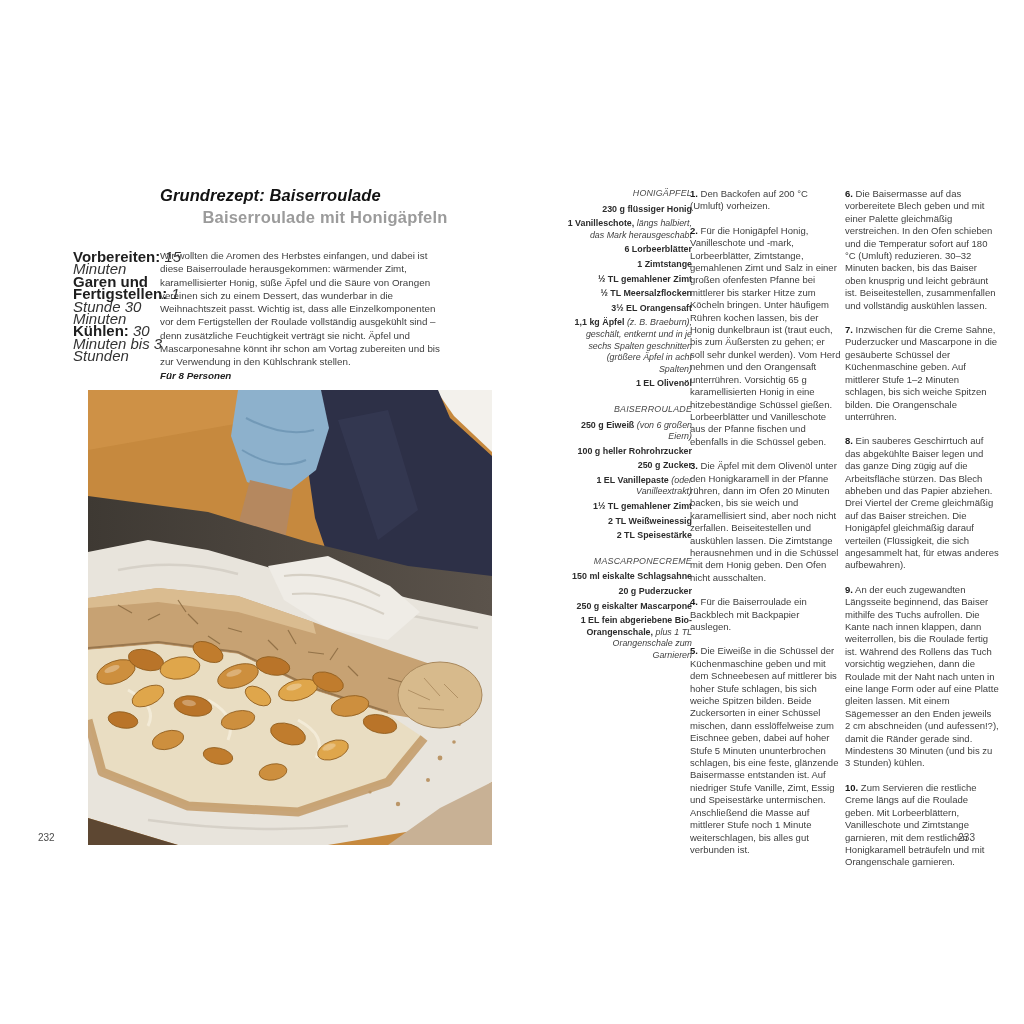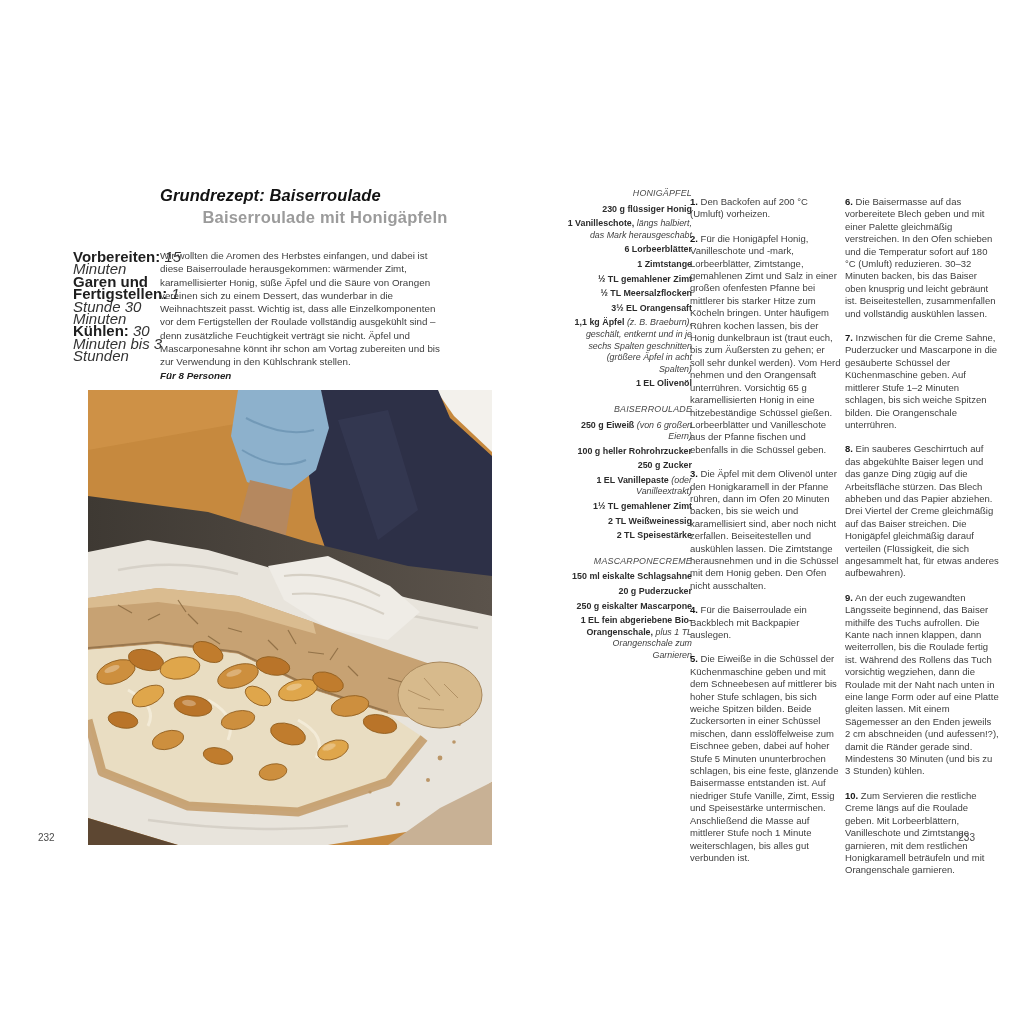--- a/index.html
+++ b/index.html
@@ -28,21 +28,21 @@
   .pageno.right{left:933px;top:832px;width:42px;text-align:right;}
 
   
   .ingredients{position:absolute;left:565px;top:188px;width:127px;font-size:8.9px;line-height:11.6px;}
   .ing-section{margin:0 0 14px 0;text-align:right;}
   .ing-heading{font-style:italic;color:#4a4a4a;margin:0 0 4px 0;letter-spacing:.2px;}
   .ing-item{margin:0 0 3px 0;padding-left:7px;text-indent:-7px;color:#2c2c2c;}
   .ing-amount{font-weight:bold;}
   .ing-note{font-style:italic;font-weight:normal;color:#3f3f3f;}
 
-  .steps{position:absolute;top:196px;font-size:9.5px;line-height:12.4px;color:#3e3e3e;}
+  .steps{position:absolute;top:188px;font-size:9.5px;line-height:12.4px;color:#3e3e3e;}
   .steps.col1{left:690px;width:151px;}
   .steps.col2{left:845px;width:154px;}
   .step{margin:0 0 12px 0;}
   .step-num{font-weight:bold;color:#191919;}
 </style>
 </head>
 <body>
 
 <div class="spread">
 

